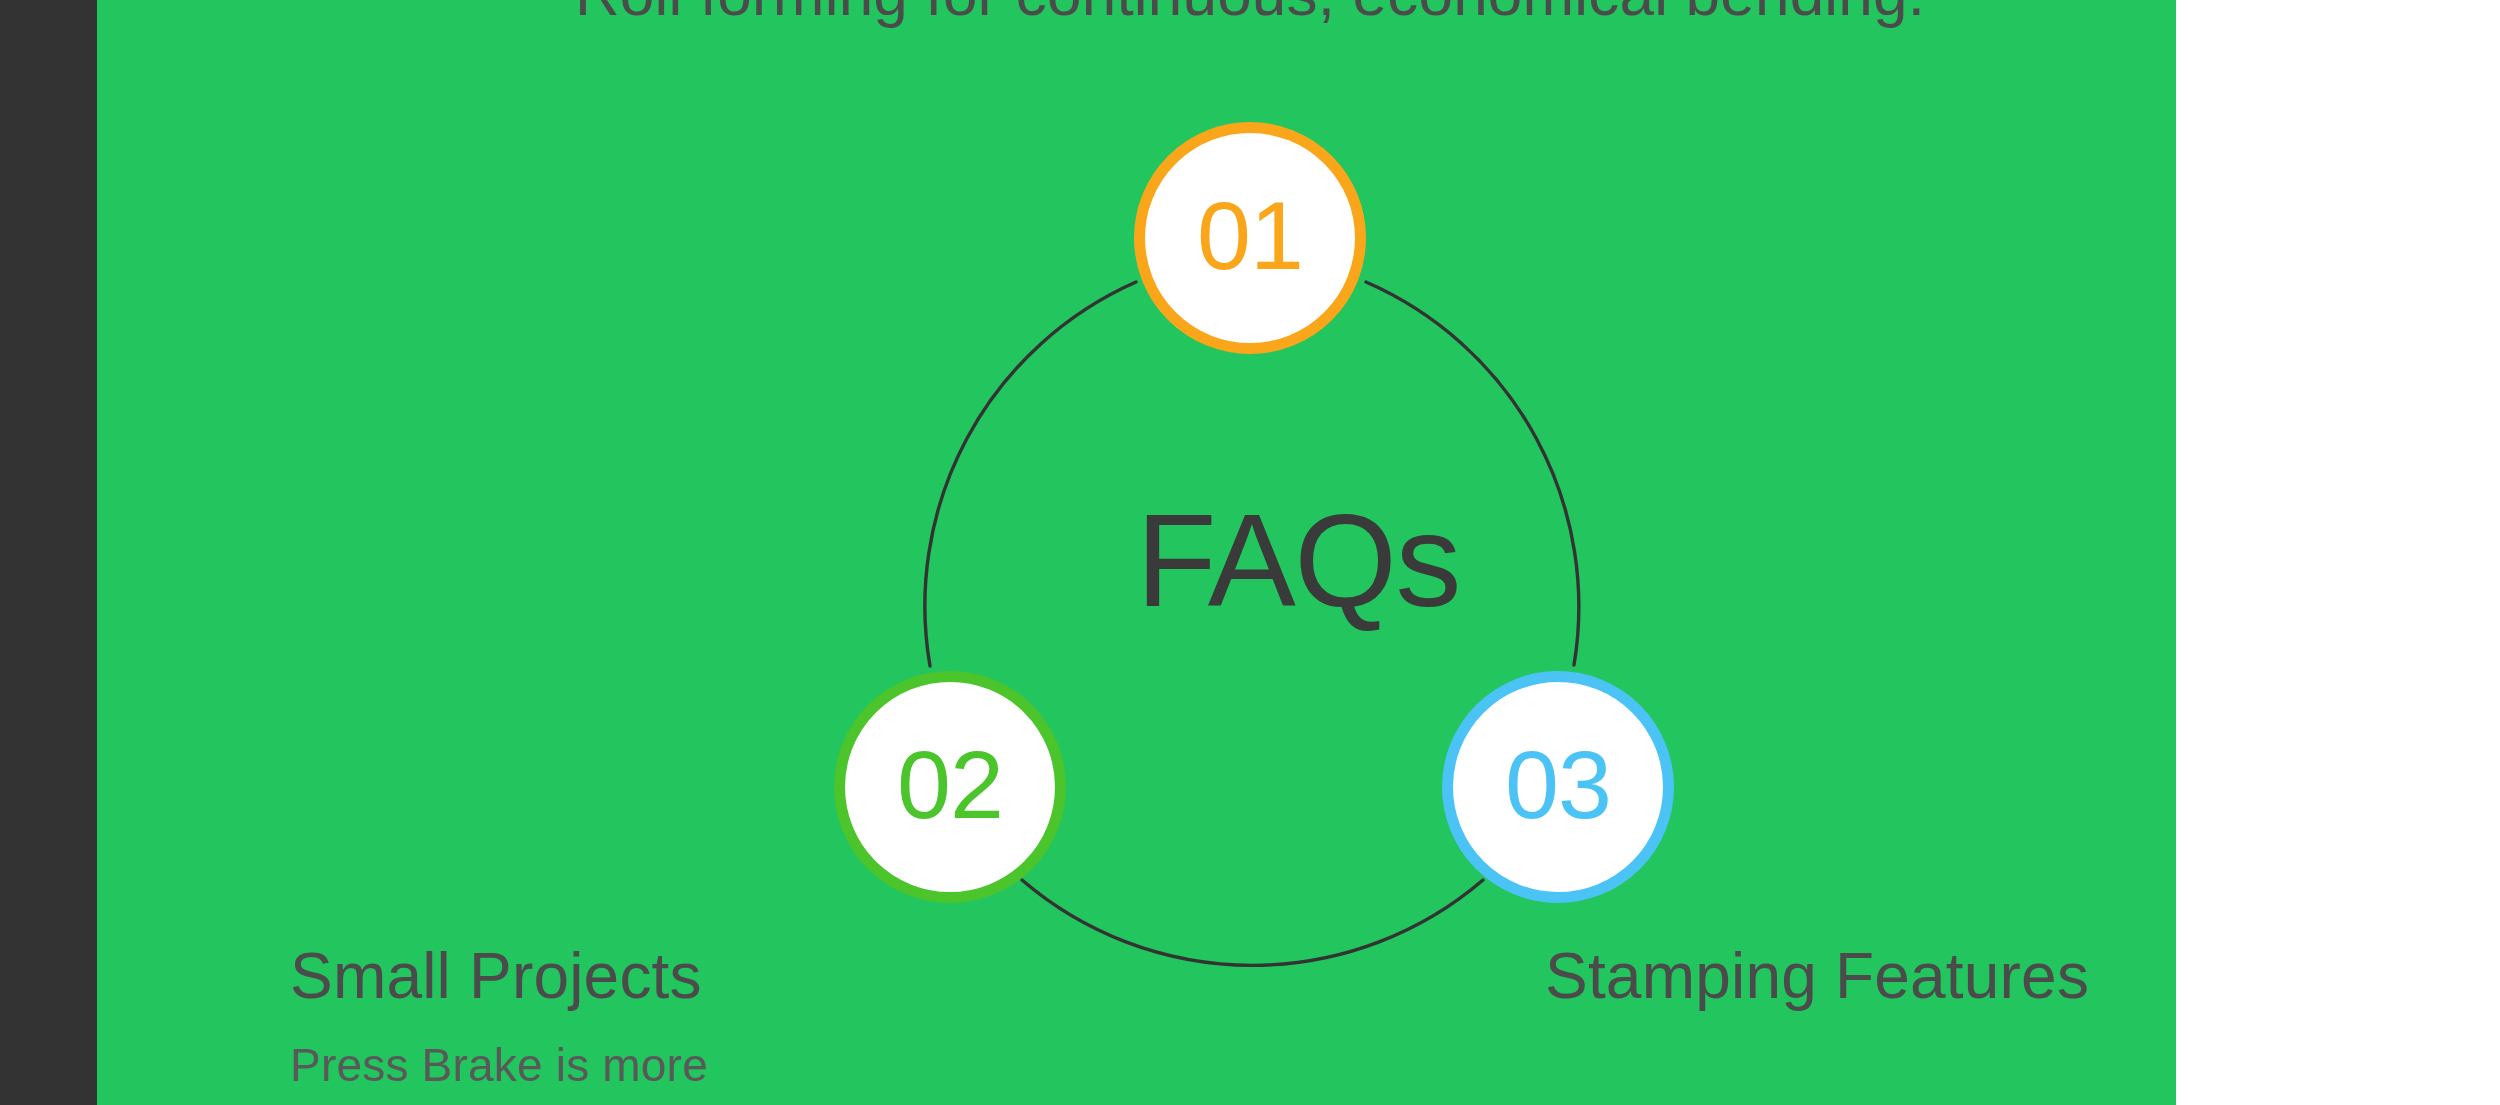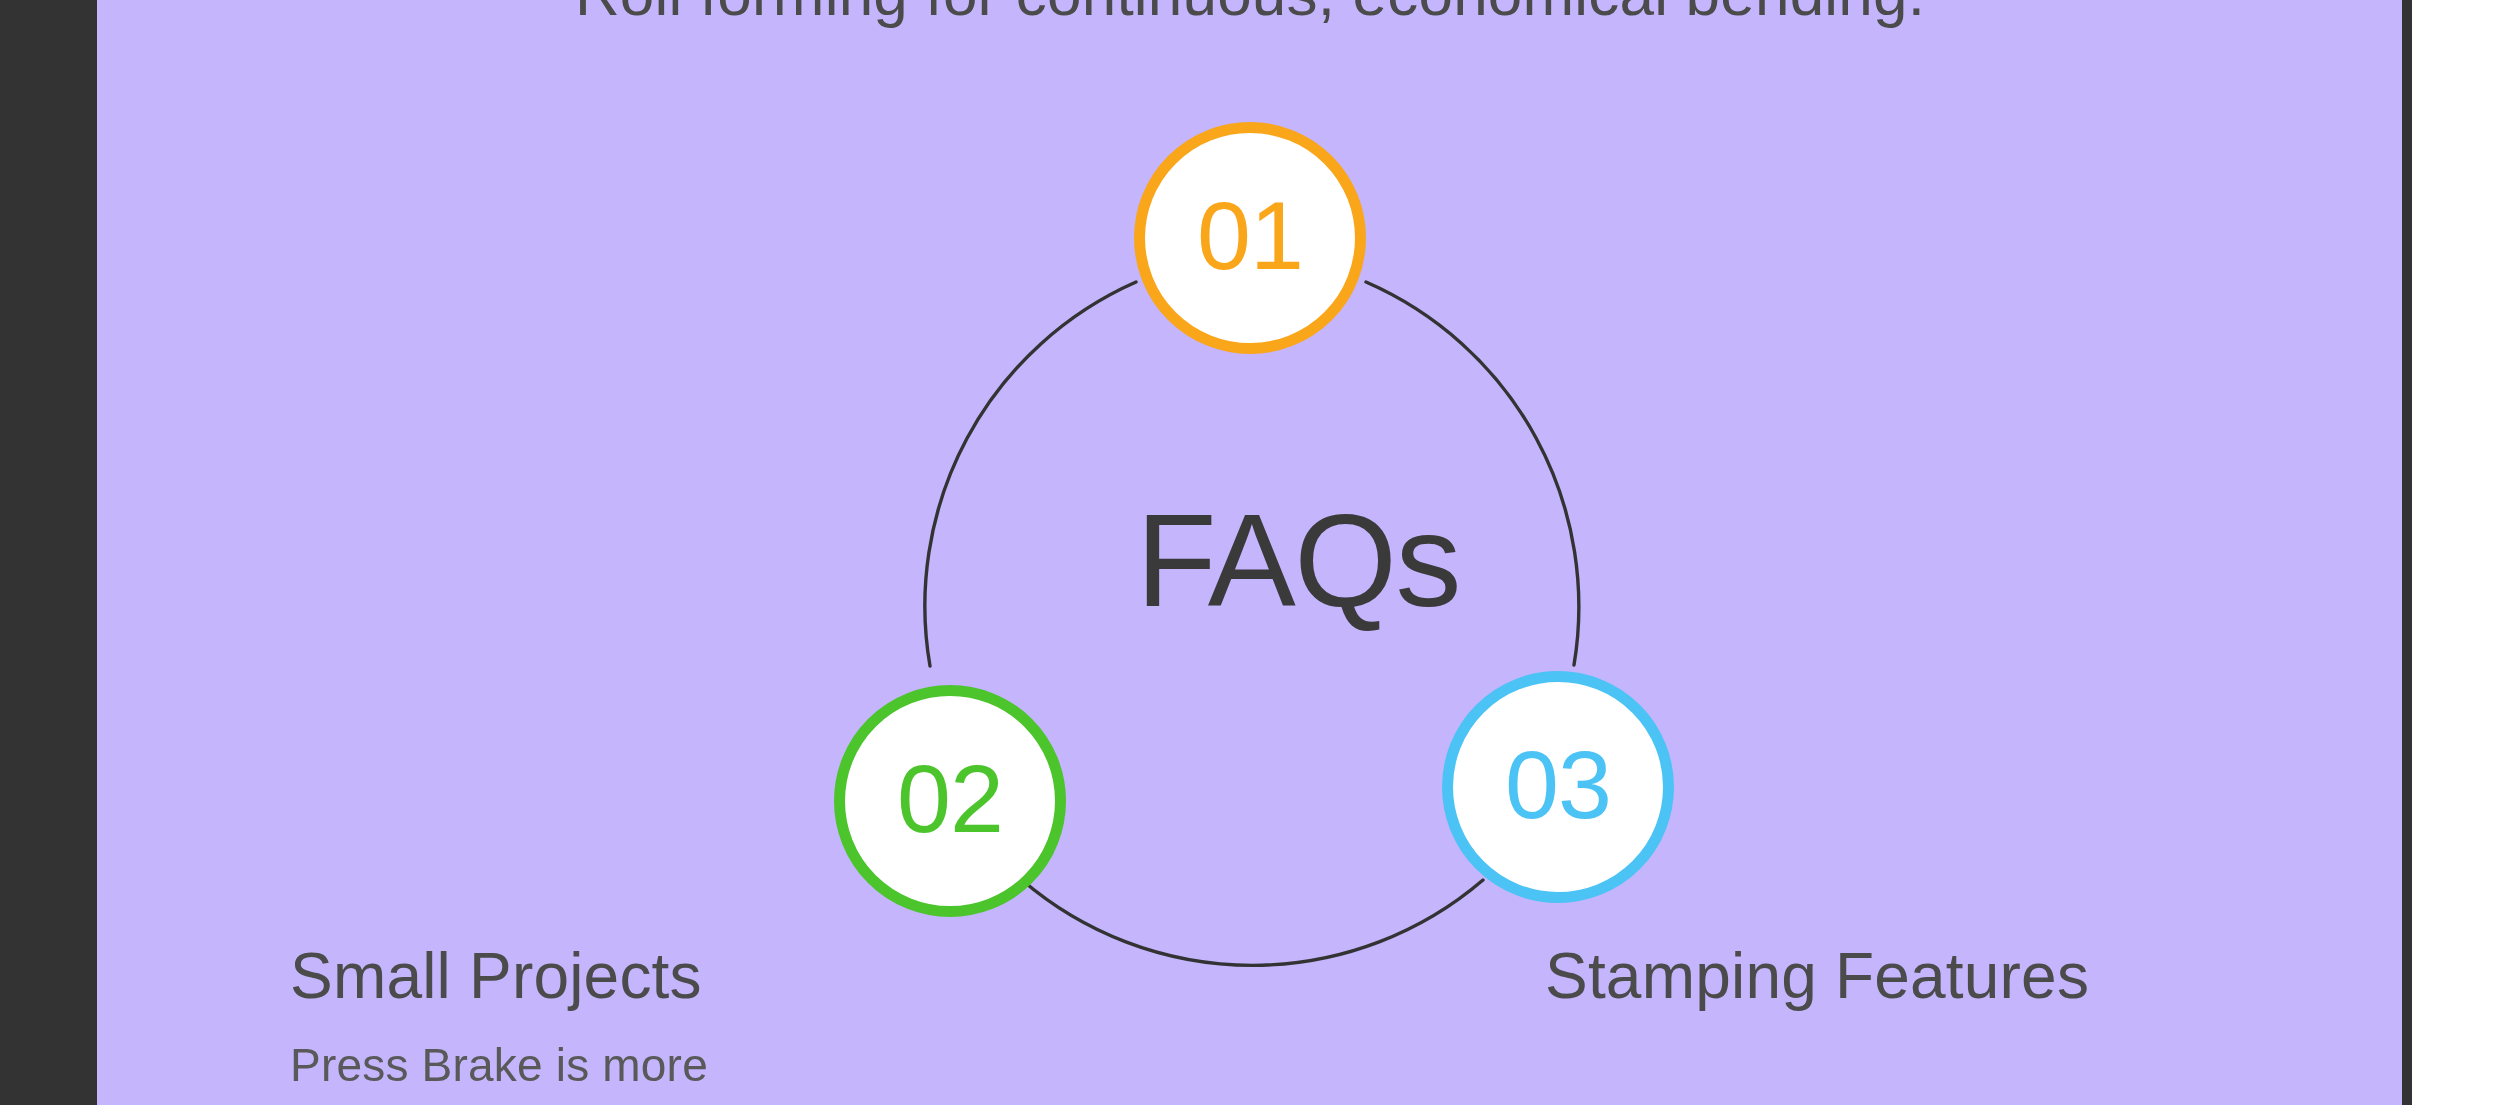--- a/index.html
+++ b/index.html
@@ -9,23 +9,23 @@
   }
   body {
     width: 2500px;
     height: 1105px;
     overflow: hidden;
     font-family: "Liberation Sans", sans-serif;
   }
 
   #slide {
     position: relative;
-    width: 2412px;
+    width: 2176px;
     height: 1105px;
-    background: #c4b5fd;
+    background: #22c55e;
     overflow: hidden;
   }
 
   
   .side-bar {
     position: absolute;
     top: 0;
     height: 1105px;
     background: #333333;
   }
@@ -71,21 +71,21 @@
     justify-content: center;
   }
   .node .num {
     font-size: 97px;
     font-weight: 400;
     line-height: 1;
     letter-spacing: -1px;
     transform: translateY(-3px);
   }
   #node-01 { left: 1134px; top: 122px; }
-  #node-02 { left: 834px;  top: 685px; }
+  #node-02 { left: 834px;  top: 671px; }
   #node-03 { left: 1442px; top: 671px; }
 
   
   #faqs-label {
     position: absolute;
     left: 948px;
     top: 495px;
     width: 700px;
     text-align: center;
     font-size: 132px;

